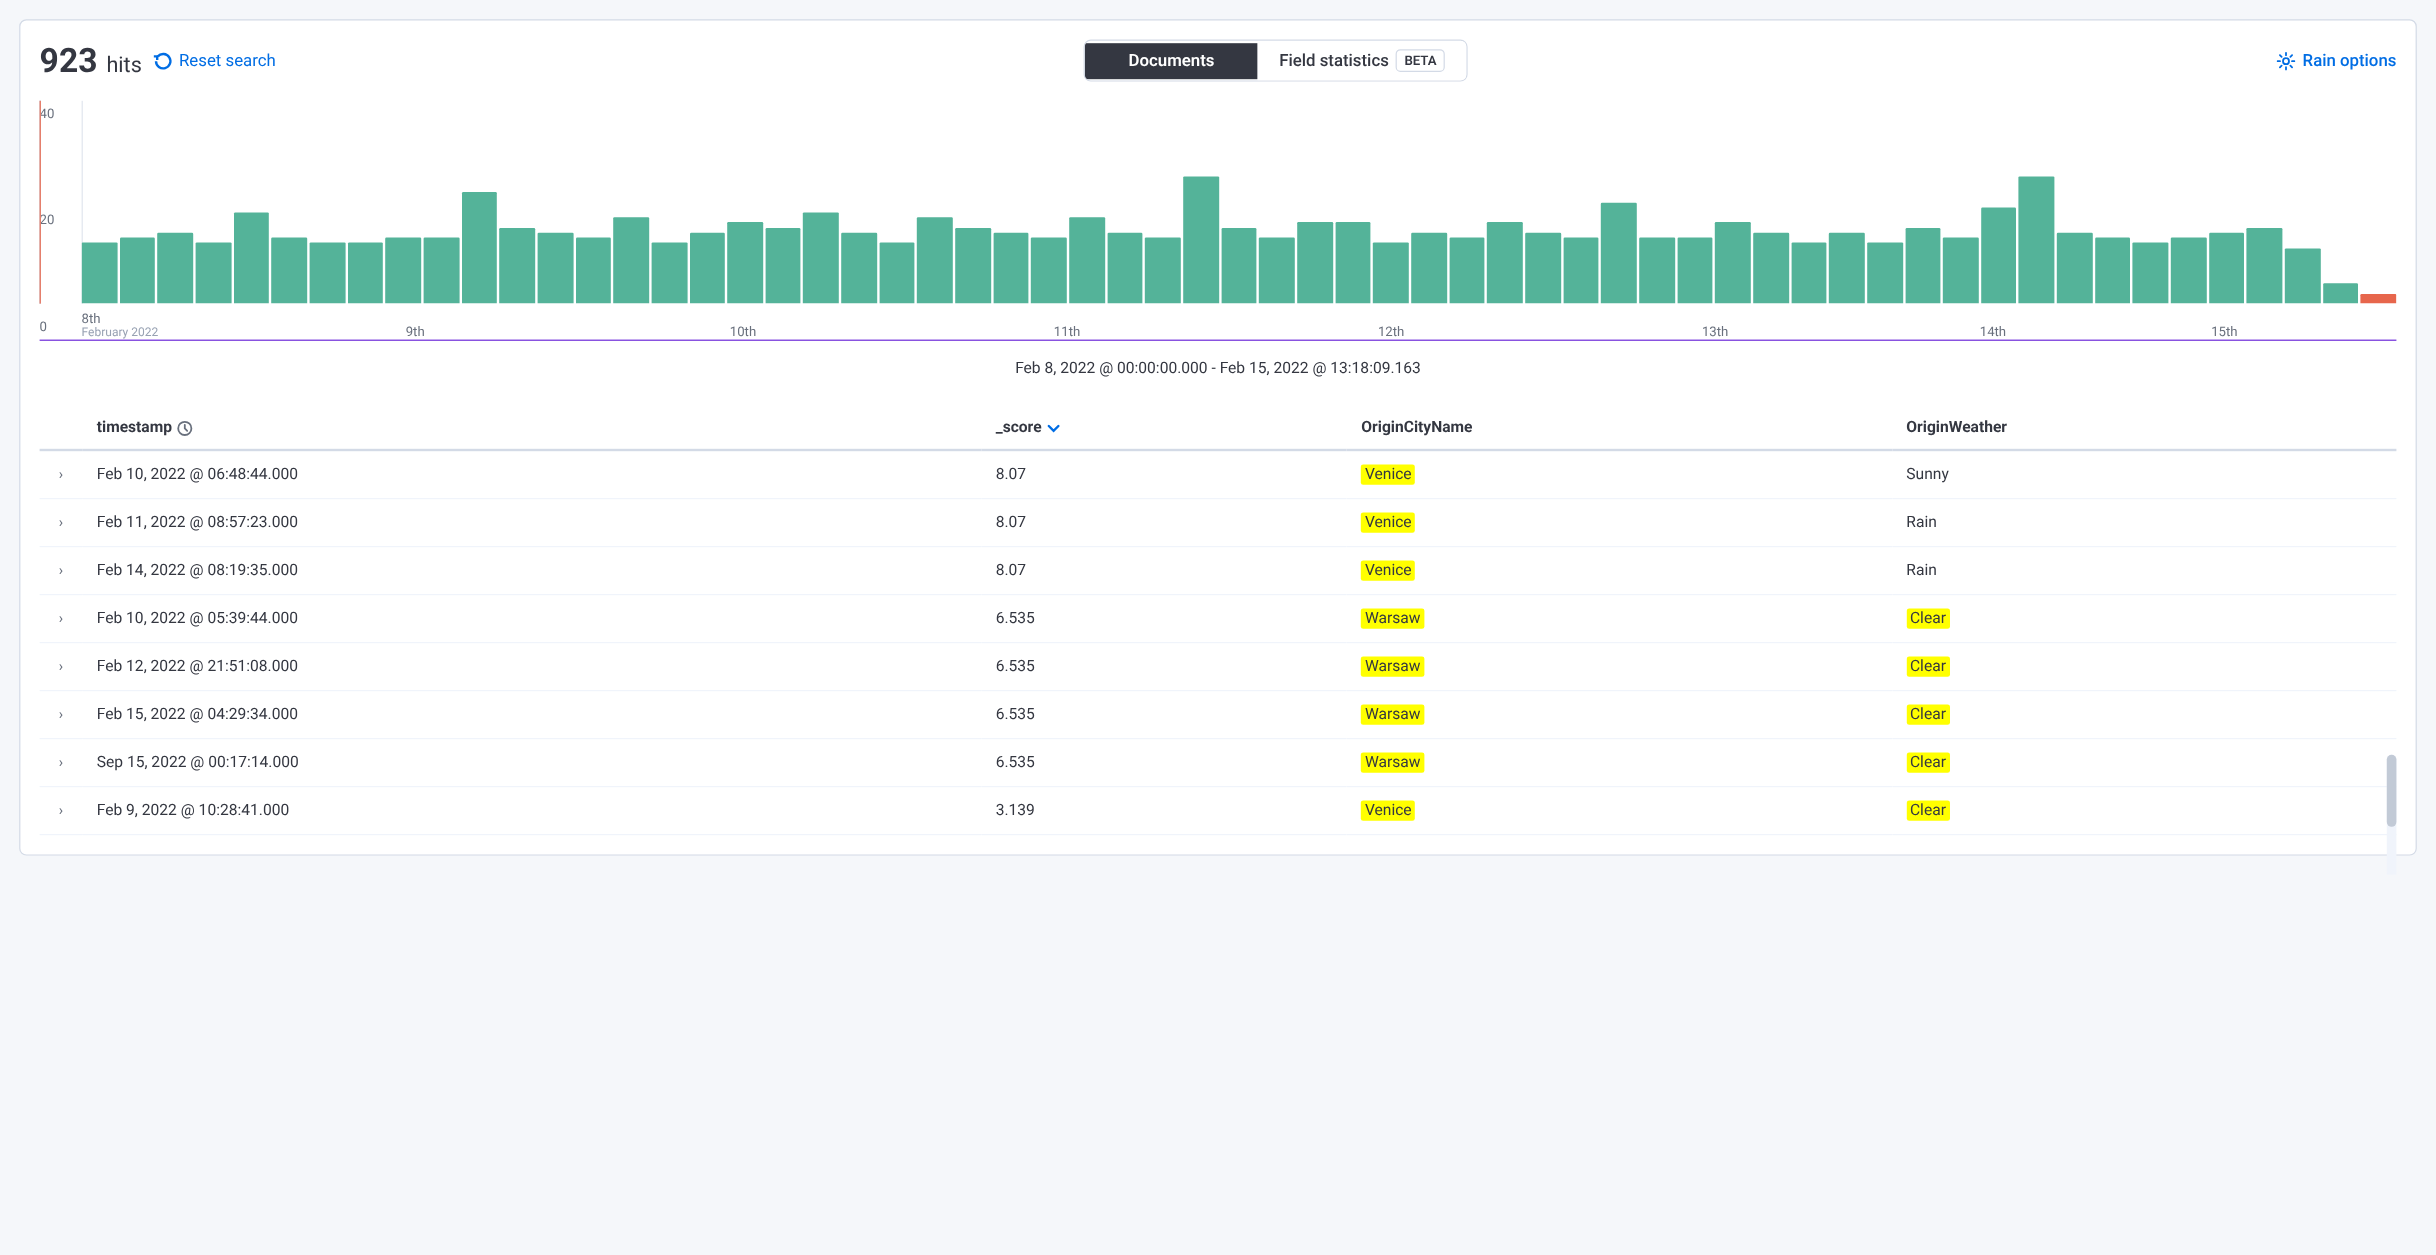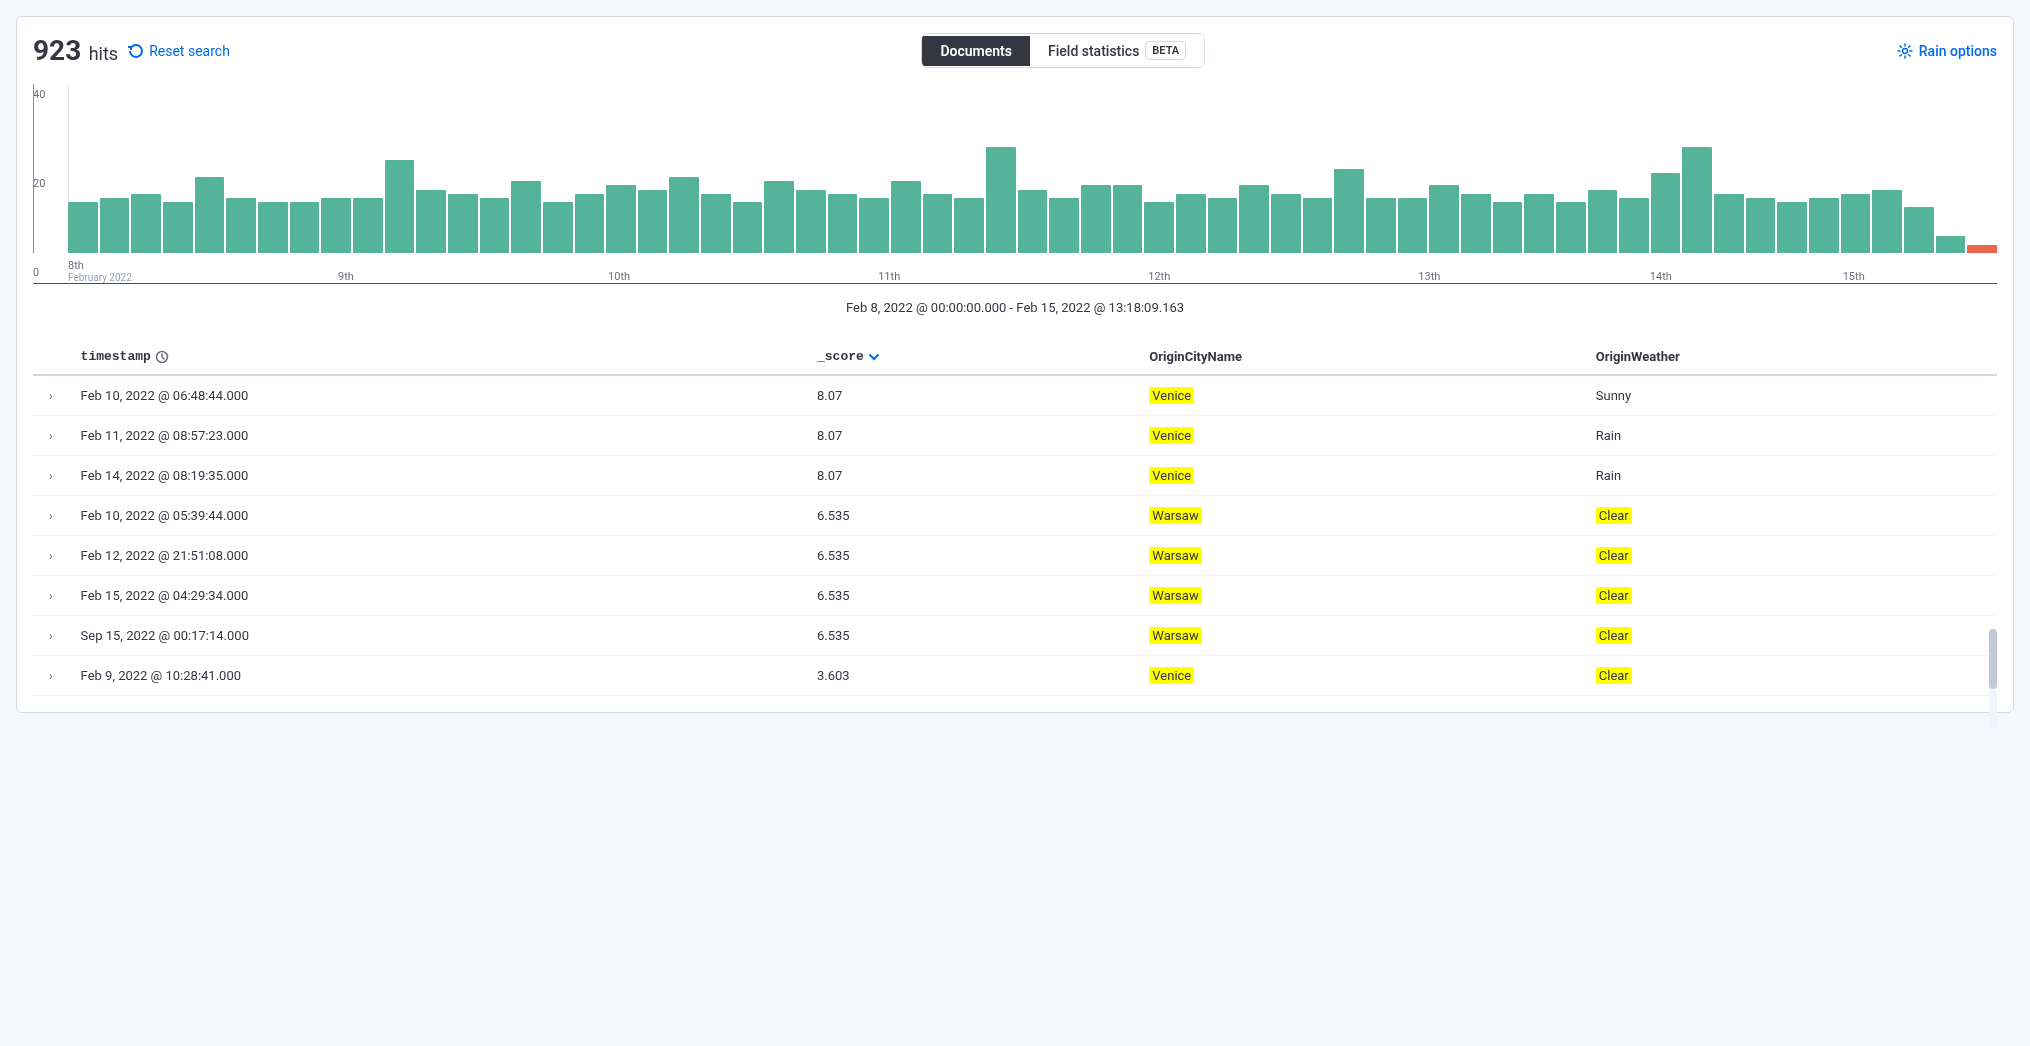--- a/index.html
+++ b/index.html
@@ -50,21 +50,21 @@
       display: flex;
       align-items: center;
       gap: 0;
       border: 1px solid #d3dae6;
       border-radius: 6px;
       overflow: hidden;
     }
     .tab-active {
       background: #343741;
       color: #fff;
-      padding: 7px 18px;
+      padding: 7px 36px;
       font-size: 14px;
       font-weight: 600;
       cursor: pointer;
     }
     .tab-inactive {
       background: #fff;
       color: #343741;
       padding: 7px 18px;
       font-size: 14px;
       font-weight: 500;
@@ -210,21 +210,20 @@
     }
     .highlight {
       background: #ffff00;
       padding: 1px 3px;
       border-radius: 2px;
     }
     .th-with-icon {
       display: flex;
       align-items: center;
       gap: 4px;
-      font-family: Liberation Mono, monospace;
     }
     .scrollbar-area {
       position: absolute;
       right: 0;
       top: 290px;
       width: 8px;
       height: 400px;
       background: #f0f4fb;
       border-radius: 4px;
     }
@@ -456,21 +455,21 @@
           <tr>
             <td><span class="expand-btn">›</span></td>
             <td>Sep 15, 2022 @ 00:17:14.000</td>
             <td>6.535</td>
             <td><span class="highlight">Warsaw</span></td>
             <td><span class="highlight">Clear</span></td>
           </tr>
           <tr>
             <td><span class="expand-btn">›</span></td>
             <td>Feb 9, 2022 @ 10:28:41.000</td>
-            <td>3.603</td>
+            <td>3.139</td>
             <td><span class="highlight">Venice</span></td>
             <td><span class="highlight">Clear</span></td>
           </tr>
         </tbody>
     </table>
     <div class="scrollbar-area">
       <div class="scrollbar-thumb"></div>
     </div>
   </div>
 </div>

